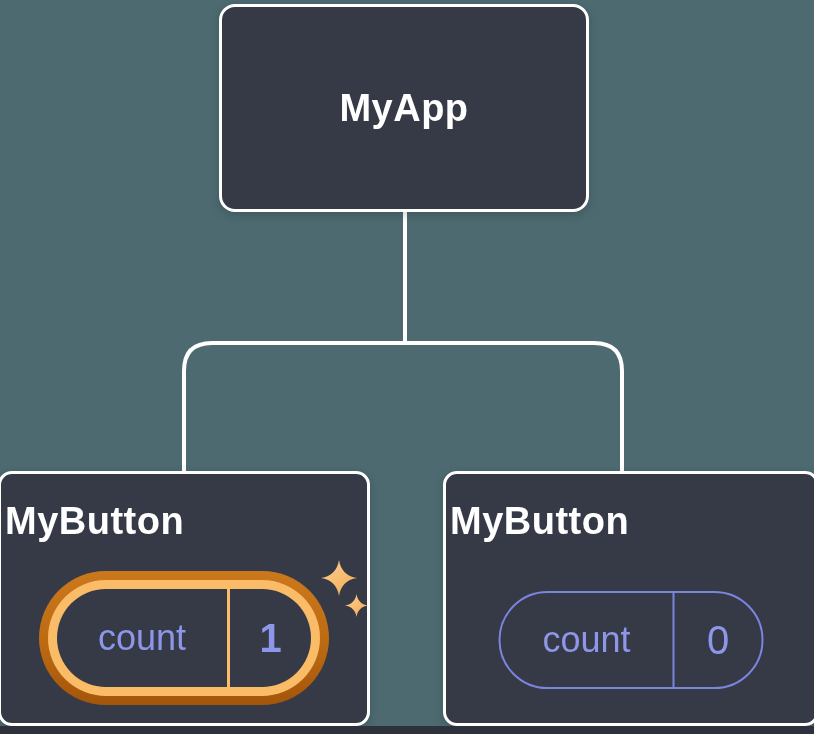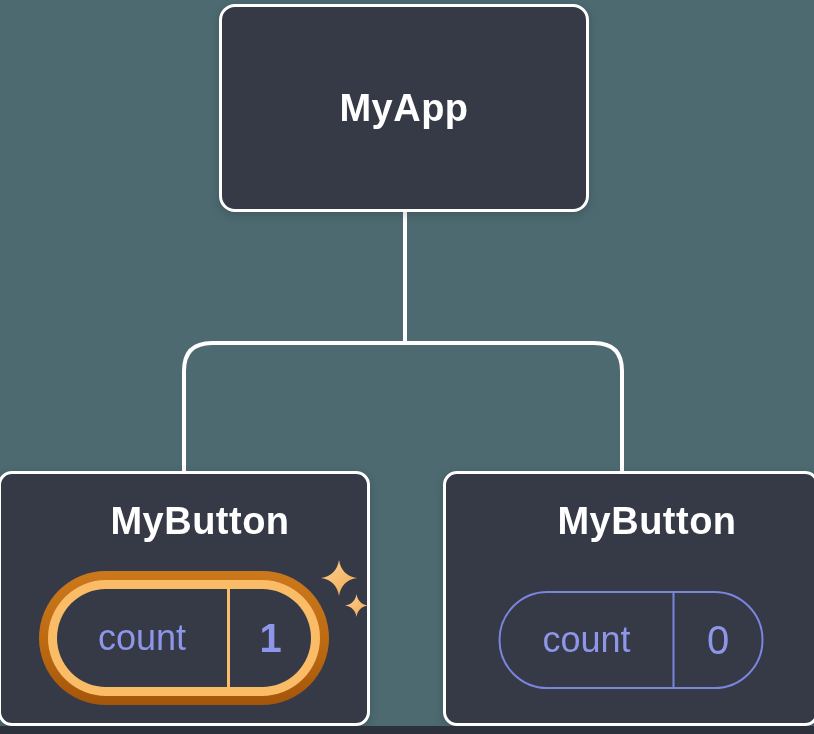--- a/index.html
+++ b/index.html
@@ -39,23 +39,22 @@
   .node-child {
     top: 471px;
     height: 255px;
     border-radius: 14px;
   }
   .node-child-left  { left: -2px;  width: 372px; }
   .node-child-right { left: 443px; width: 376px; }
 
   .component-label {
     position: absolute;
-    left: 16px; top: 28px;
+    left: 4px; top: 28px;
     width: 100%;
-    text-align: center;
     color: #ffffff;
     font-size: 38px;
     font-weight: 600;
     letter-spacing: 0.5px;
     line-height: 1;
   }
 
   .root-label {
     color: #ffffff;
     font-size: 38px;

